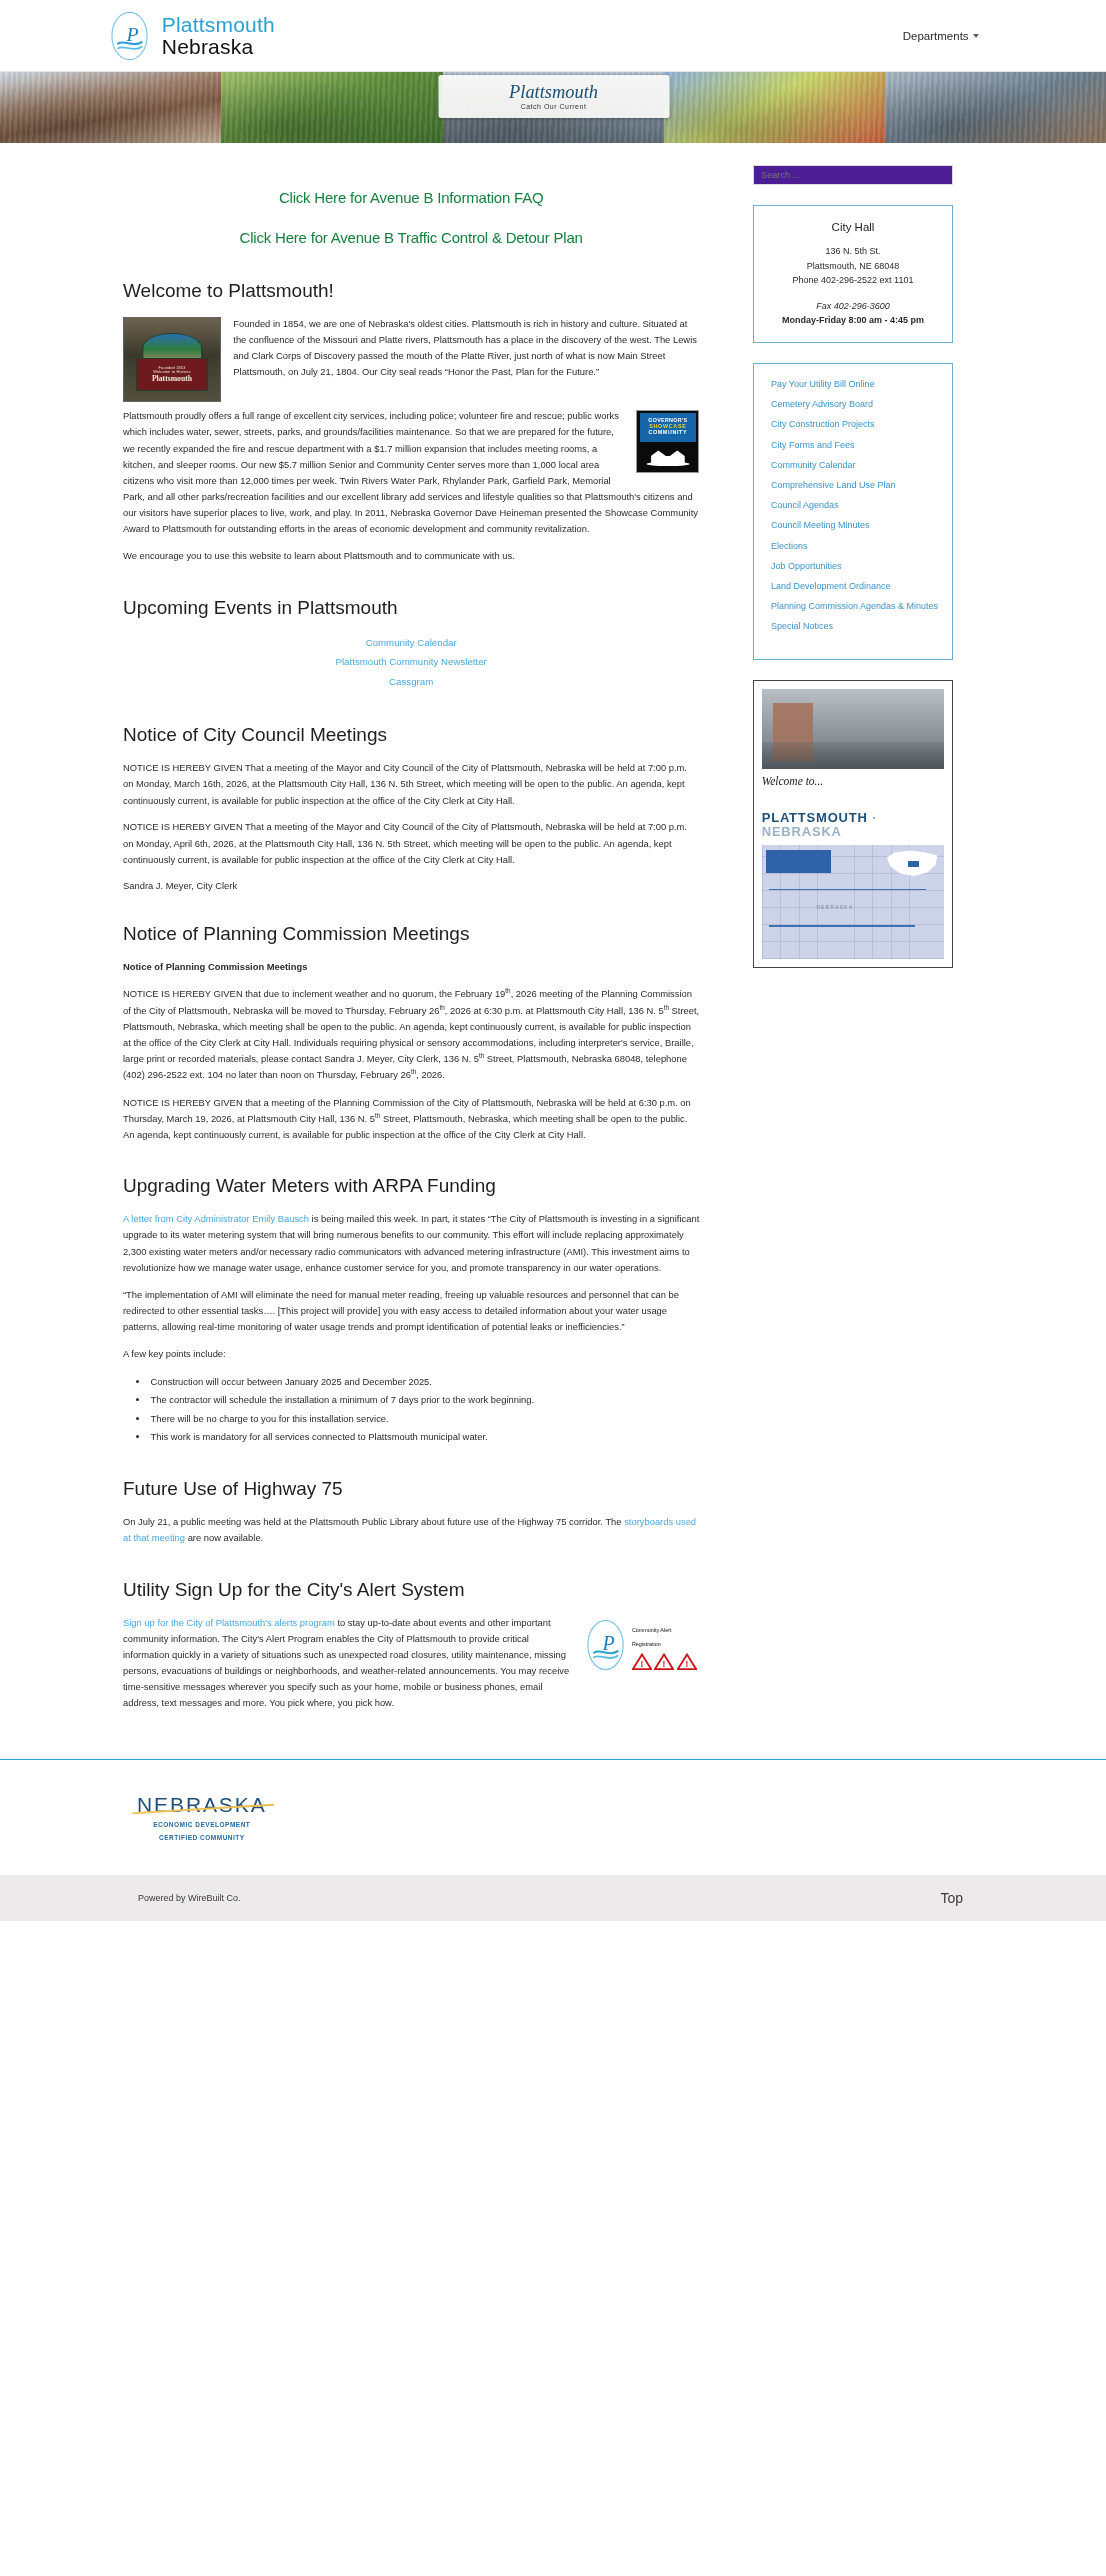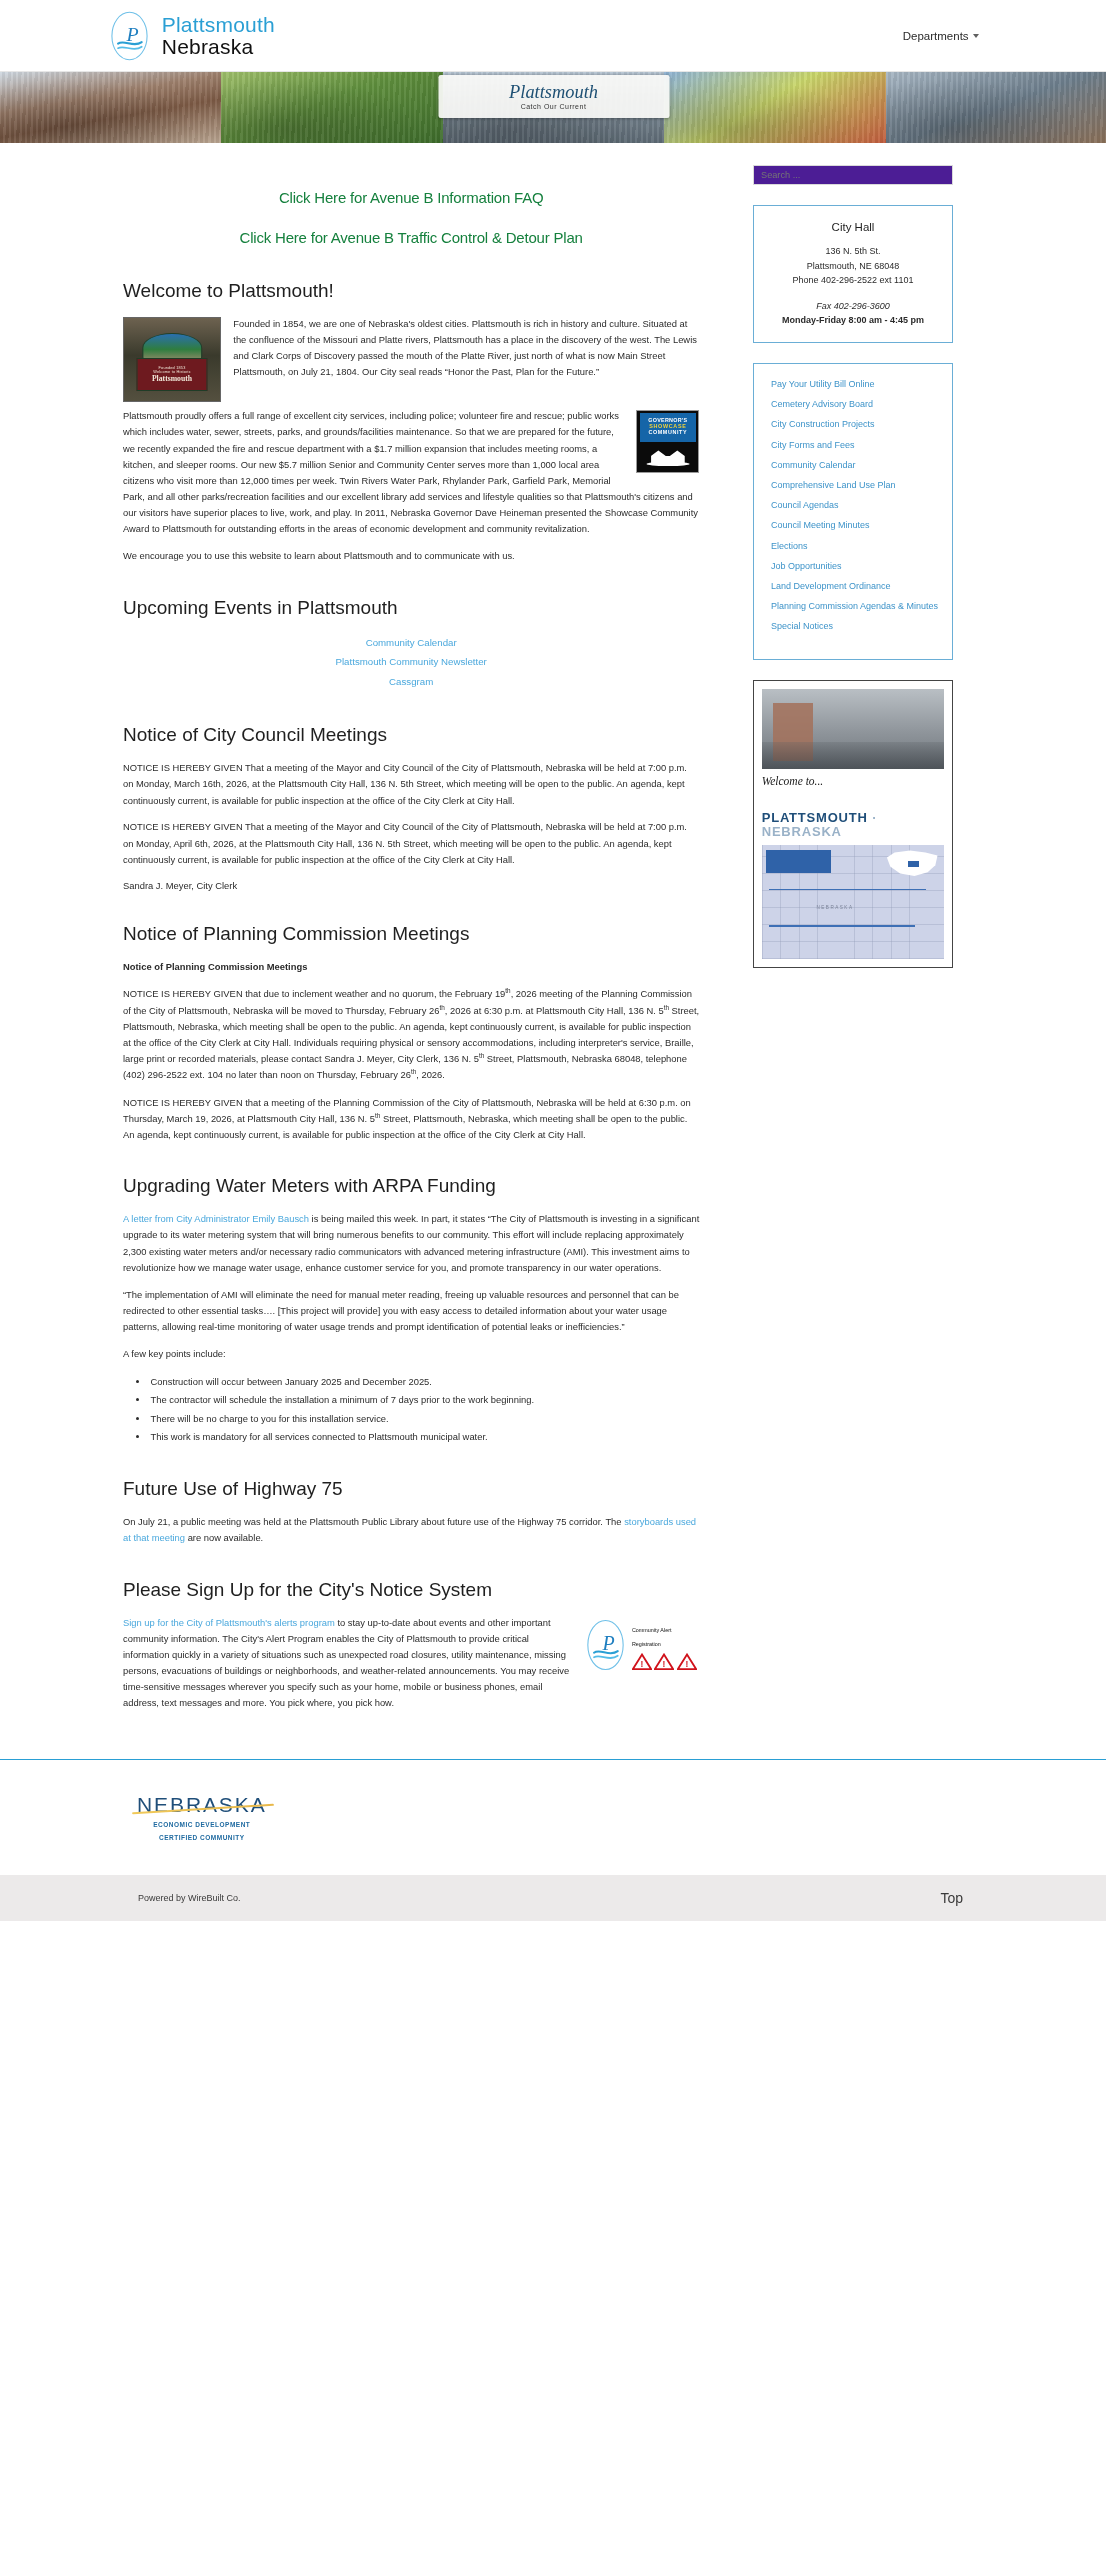--- a/index.html
+++ b/index.html
@@ -577,21 +577,21 @@
     <ul class="keypoints">
       <li>Construction will occur between January 2025 and December 2025.</li>
       <li>The contractor will schedule the installation a minimum of 7 days prior to the work beginning.</li>
       <li>There will be no charge to you for this installation service.</li>
       <li>This work is mandatory for all services connected to Plattsmouth municipal water.</li>
     </ul>
 
     <h2 class="sec">Future Use of Highway 75</h2>
     <p class="body"><span>On July 21, a public meeting was held at the Plattsmouth Public Library about future use of the Highway 75 corridor. The </span><a href="#" class="inline">storyboards used at that meeting</a><span> are now available.</span></p>
 
-    <h2 class="sec">Please Sign Up for the City's Notice System</h2>
+    <h2 class="sec">Utility Sign Up for the City's Alert System</h2>
     <div class="alert-figure">
       <span class="alert-logo">
         <svg viewBox="0 0 56 70" width="43" height="54">
           <ellipse cx="28" cy="35" rx="23" ry="32" fill="#fff" stroke="#6fc0e8" stroke-width="1.4"></ellipse>
           <text x="24" y="41" font-family="Liberation Serif, serif" font-style="italic" font-size="26" fill="#1f7fc0">P</text>
           <path d="M13 45 C21 39, 33 51, 44 43" stroke="#2a9fd4" stroke-width="2.6" fill="none" stroke-linecap="round"></path>
           <path d="M13 51 C21 46, 33 57, 44 49" stroke="#55bde8" stroke-width="2.2" fill="none" stroke-linecap="round"></path>
         </svg>
       </span>
       <span class="alert-right">

